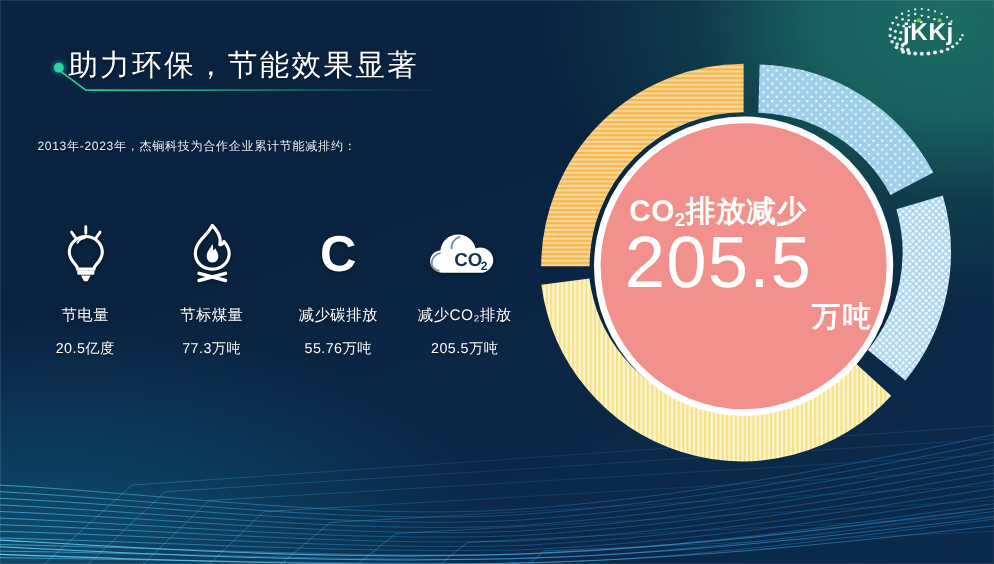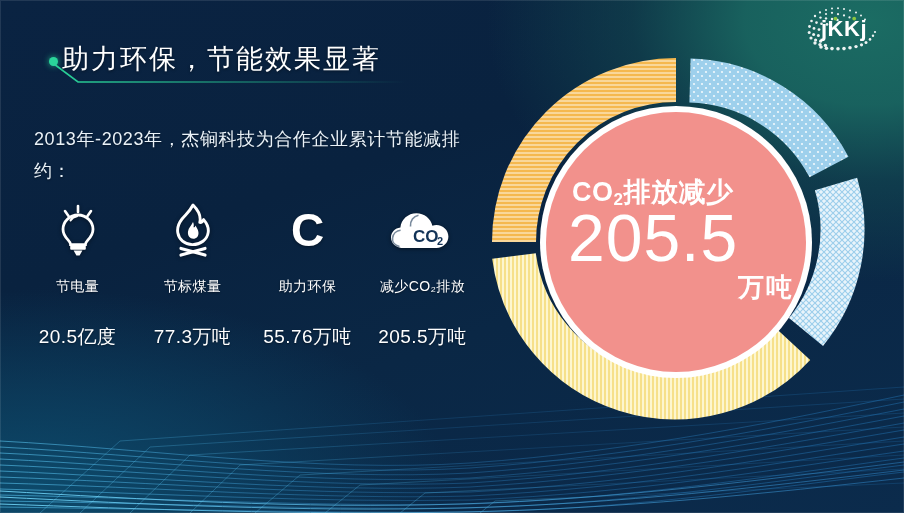--- a/index.html
+++ b/index.html
@@ -31,40 +31,40 @@
   .title-text{
     position:absolute;left:18px;top:1px;white-space:nowrap;
     color:#ffffff;font-size:27px;letter-spacing:2px;font-weight:400;
     text-shadow:0 1px 3px rgba(0,0,0,.45);
   }
   .title-rule{position:absolute;left:8px;top:23px;width:356px;height:22px;}
 
   
   .lede{
     position:absolute;left:34px;top:124px;width:440px;
-    color:#eaf2f8;font-size:18px;line-height:1.75;letter-spacing:.6px;
+    color:#eaf2f8;font-size:11px;line-height:1.75;letter-spacing:.6px;
     text-shadow:0 1px 2px rgba(0,0,0,.4);
   }
 
   
   .stats{position:absolute;left:20px;top:200px;width:460px;display:flex;}
   .stat{flex:1;display:flex;flex-direction:column;align-items:center;}
   .stat-icon{height:60px;display:flex;align-items:center;justify-content:center;}
   .stat-icon svg{display:block;filter:drop-shadow(0 1px 2px rgba(0,0,0,.45));}
   .stat-letter{
     color:#fff;font-size:46px;font-weight:700;line-height:56px;
     font-family:"Liberation Sans",sans-serif;
     text-shadow:0 1px 3px rgba(0,0,0,.45);
   }
   .stat-label{
     margin-top:18px;color:#ffffff;font-size:14px;letter-spacing:.4px;white-space:nowrap;
     text-shadow:0 1px 2px rgba(0,0,0,.4);
   }
   .stat-value{
-    margin-top:28px;color:#ffffff;font-size:19px;letter-spacing:.4px;white-space:nowrap;
+    margin-top:12px;color:#ffffff;font-size:13px;letter-spacing:.4px;white-space:nowrap;
     text-shadow:0 1px 2px rgba(0,0,0,.4);
   }
 
   
   .donut{position:absolute;left:476px;top:42px;width:400px;height:400px;}
   .donut svg{display:block;overflow:visible;}
 
   .center-text{
     position:absolute;left:510px;top:150px;width:335px;height:190px;
     pointer-events:none;
@@ -187,21 +187,21 @@
         </svg>
       </div>
       <div class="stat-label">节标煤量</div>
       <div class="stat-value">77.3万吨</div>
     </div>
 
     <div class="stat">
       <div class="stat-icon">
         <div class="stat-letter">C</div>
       </div>
-      <div class="stat-label">助力环保</div>
+      <div class="stat-label">减少碳排放</div>
       <div class="stat-value">55.76万吨</div>
     </div>
 
     <div class="stat">
       <div class="stat-icon">
         <svg width="70" height="48" viewBox="0 0 70 48" aria-hidden="true">
           <path d="M16 42 C8 42 3 37.2 3 31.4 C3 26.2 7 22 12.4 21.4 C13.2 13.4 20 7.2 28.4 7.2 C36.2 7.2 42.8 12.6 44.4 19.8 C45.6 19.3 47 19 48.4 19 C55 19 60.4 24.2 60.4 30.5 C60.4 36.8 55 42 48.4 42 Z" fill="#ffffff"></path>
           <path d="M11.5 40.5 C6.5 39.2 4 35.6 4.6 31.8 C5.2 27.6 8.6 24.6 12.6 24.2" fill="none" stroke="#0b2a4a" stroke-width="1.6" opacity=".55"></path>
           <path d="M22.5 20.5 C22 14.6 25.5 10.3 30.5 9.2" fill="none" stroke="#0b2a4a" stroke-width="1.6" opacity=".55"></path>
           <g fill="#123357" font-family="Liberation Sans, sans-serif" font-weight="700">

